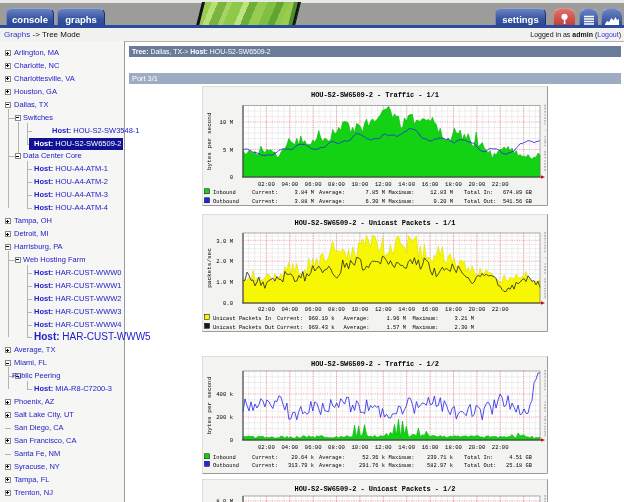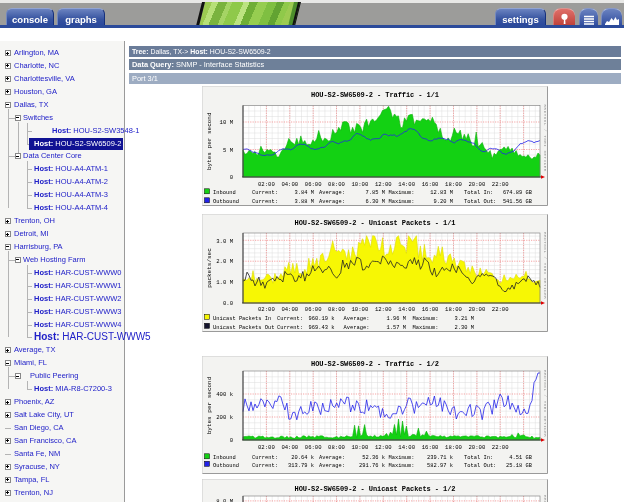--- a/index.html
+++ b/index.html
@@ -13,20 +13,24 @@
       <div style="position:absolute;left:579px;top:5px;width:19px;height:20px;background:linear-gradient(#6b83c0,#27449a);border-radius:8px 8px 0 0;border-top:1px solid rgba(255,255,255,.45);border-left:1px solid rgba(255,255,255,.25);box-sizing:border-box;text-align:center"><svg width="12" height="10" viewBox="0 0 12 10" style="margin-top:6px">
           <path d="M1 1.5h10M1 4h10M1 6.5h10M1 9h10" stroke="#fff" stroke-width="1.4"></path>
         </svg></div>
       <div style="position:absolute;left:601px;top:5px;width:21px;height:20px;background:linear-gradient(#6b83c0,#27449a);border-radius:8px 8px 0 0;border-top:1px solid rgba(255,255,255,.45);border-left:1px solid rgba(255,255,255,.25);box-sizing:border-box;text-align:center"><svg width="14" height="10" viewBox="0 0 14 10" style="margin-top:6px">
           <path d="M0 9 L2 6 L4 7 L6.5 3 L8.5 5.5 L10.5 2 L12 5 L14 4 V10 H0 Z" fill="#fff"></path>
         </svg></div>
       <div style="position:absolute;left:199px;top:-1px;width:93px;height:24px;background:repeating-linear-gradient(100deg,#9ccb51 0 7px,#b7e077 7px 13px,#7ab33e 13px 22px,#a5d465 22px 27px,#8fc94a 27px 38px,#bce381 38px 44px,#6fae36 44px 52px,#96cd50 52px 62px,#7fbf41 62px 71px,#62a332 71px 78px,#8fc94a 78px 84px);border-left:3px solid #111;border-right:3px solid #111;transform:skewX(-14deg)"></div>
       <div style="position:absolute;left:291px;top:-1px;width:4px;height:24px;background:#4d8f2c;border-right:2px solid #111;transform:skewX(-14deg)"></div>
     </div>
     <div style="position:absolute;left:0;top:25px;width:624px;height:3px;background:#2b4a9a"></div>
+    <div style="position:absolute;left:0;top:28px;width:624px;height:13px;background:#f1f1ef;border-bottom:1px solid #b6b6b4;box-sizing:content-box">
+      <div style="position:absolute;left:4px;top:1px;font-size:8px;line-height:12px"><span style="color:#3434d6">Graphs</span> <span style="color:#111">-&gt; Tree Mode</span></div>
+      <div style="position:absolute;right:3px;top:1px;font-size:7px;line-height:12px;color:#111">Logged in as <b>admin</b> (<span style="color:#3434d6">Logout</span>)</div>
+    </div>
     <div style="position:absolute;left:0;top:41px;width:124px;height:461px;background:#f6f6f4;border-right:1px solid #9a9a9a;box-sizing:content-box"></div>
     <div style="position:absolute;left:7.5px;top:108.72px;width:1px;height:99.44px;background:#b4b4b4"></div>
     <div style="position:absolute;left:7.5px;top:117.65px;width:7.5px;height:1px;background:#b4b4b4"></div>
     <div style="position:absolute;left:7.5px;top:156.44px;width:7.5px;height:1px;background:#b4b4b4"></div>
     <div style="position:absolute;left:17.5px;top:121.65px;width:1px;height:31.79px;background:#b4b4b4"></div>
     <div style="position:absolute;left:26.5px;top:122.65px;width:1px;height:20.86px;background:#b4b4b4"></div>
     <div style="position:absolute;left:26.5px;top:130.58px;width:5.5px;height:1px;background:#b4b4b4"></div>
     <div style="position:absolute;left:26.5px;top:143.51px;width:5.5px;height:1px;background:#b4b4b4"></div>
     <div style="position:absolute;left:26.5px;top:161.44px;width:1px;height:46.72px;background:#b4b4b4"></div>
     <div style="position:absolute;left:26.5px;top:169.37px;width:5.5px;height:1px;background:#b4b4b4"></div>
@@ -73,21 +77,21 @@
     <div style="position:absolute;left:14.5px;top:153.44px;width:6px;height:6px;background:#fff;border:1px solid #888;box-sizing:border-box"></div>
     <div style="position:absolute;left:16px;top:155.94px;width:3px;height:1px;background:#000"></div>
     <div style="position:absolute;left:23px;top:151.44px;line-height:10px;font-size:7.5px;color:#2121c8;white-space:nowrap">Data Center Core</div>
     <div style="position:absolute;left:34px;top:164.37px;line-height:10px;font-size:7.5px;color:#2121c8;white-space:nowrap"><b>Host:</b> HOU-A4-ATM-1</div>
     <div style="position:absolute;left:34px;top:177.3px;line-height:10px;font-size:7.5px;color:#2121c8;white-space:nowrap"><b>Host:</b> HOU-A4-ATM-2</div>
     <div style="position:absolute;left:34px;top:190.23px;line-height:10px;font-size:7.5px;color:#2121c8;white-space:nowrap"><b>Host:</b> HOU-A4-ATM-3</div>
     <div style="position:absolute;left:34px;top:203.16px;line-height:10px;font-size:7.5px;color:#2121c8;white-space:nowrap"><b>Host:</b> HOU-A4-ATM-4</div>
     <div style="position:absolute;left:4.5px;top:218.09px;width:6px;height:6px;background:#fff;border:1px solid #888;box-sizing:border-box"></div>
     <div style="position:absolute;left:6px;top:220.59px;width:3px;height:1px;background:#000"></div>
     <div style="position:absolute;left:7px;top:219.59px;width:1px;height:3px;background:#000"></div>
-    <div style="position:absolute;left:14px;top:216.09px;line-height:10px;font-size:7.5px;color:#2121c8;white-space:nowrap">Trenton, OH</div>
+    <div style="position:absolute;left:14px;top:216.09px;line-height:10px;font-size:7.5px;color:#2121c8;white-space:nowrap">Tampa, OH</div>
     <div style="position:absolute;left:4.5px;top:231.02px;width:6px;height:6px;background:#fff;border:1px solid #888;box-sizing:border-box"></div>
     <div style="position:absolute;left:6px;top:233.52px;width:3px;height:1px;background:#000"></div>
     <div style="position:absolute;left:7px;top:232.52px;width:1px;height:3px;background:#000"></div>
     <div style="position:absolute;left:14px;top:229.02px;line-height:10px;font-size:7.5px;color:#2121c8;white-space:nowrap">Detroit, MI</div>
     <div style="position:absolute;left:4.5px;top:243.95px;width:6px;height:6px;background:#fff;border:1px solid #888;box-sizing:border-box"></div>
     <div style="position:absolute;left:6px;top:246.45px;width:3px;height:1px;background:#000"></div>
     <div style="position:absolute;left:14px;top:241.95px;line-height:10px;font-size:7.5px;color:#2121c8;white-space:nowrap">Harrisburg, PA</div>
     <div style="position:absolute;left:14.5px;top:256.88px;width:6px;height:6px;background:#fff;border:1px solid #888;box-sizing:border-box"></div>
     <div style="position:absolute;left:16px;top:259.38px;width:3px;height:1px;background:#000"></div>
     <div style="position:absolute;left:23px;top:254.88px;line-height:10px;font-size:7.5px;color:#2121c8;white-space:nowrap">Web Hosting Farm</div>
@@ -99,21 +103,21 @@
     <div style="position:absolute;left:34px;top:332.46px;line-height:10px;font-size:10px;color:#2121c8;white-space:nowrap"><b>Host:</b> HAR-CUST-WWW5</div>
     <div style="position:absolute;left:4.5px;top:347.39px;width:6px;height:6px;background:#fff;border:1px solid #888;box-sizing:border-box"></div>
     <div style="position:absolute;left:6px;top:349.89px;width:3px;height:1px;background:#000"></div>
     <div style="position:absolute;left:7px;top:348.89px;width:1px;height:3px;background:#000"></div>
     <div style="position:absolute;left:14px;top:345.39px;line-height:10px;font-size:7.5px;color:#2121c8;white-space:nowrap">Average, TX</div>
     <div style="position:absolute;left:4.5px;top:360.32px;width:6px;height:6px;background:#fff;border:1px solid #888;box-sizing:border-box"></div>
     <div style="position:absolute;left:6px;top:362.82px;width:3px;height:1px;background:#000"></div>
     <div style="position:absolute;left:14px;top:358.32px;line-height:10px;font-size:7.5px;color:#2121c8;white-space:nowrap">Miami, FL</div>
     <div style="position:absolute;left:14.5px;top:373.25px;width:6px;height:6px;background:#fff;border:1px solid #888;box-sizing:border-box"></div>
     <div style="position:absolute;left:16px;top:375.75px;width:3px;height:1px;background:#000"></div>
-    <div style="position:absolute;left:30px;top:371.25px;line-height:10px;font-size:7.5px;color:#2121c8;white-space:nowrap">Public Peering</div>
+    <div style="position:absolute;left:12px;top:371.25px;line-height:10px;font-size:7.5px;color:#2121c8;white-space:nowrap">Public Peering</div>
     <div style="position:absolute;left:34px;top:384.18px;line-height:10px;font-size:7.5px;color:#2121c8;white-space:nowrap"><b>Host:</b> MIA-R8-C7200-3</div>
     <div style="position:absolute;left:4.5px;top:399.11px;width:6px;height:6px;background:#fff;border:1px solid #888;box-sizing:border-box"></div>
     <div style="position:absolute;left:6px;top:401.61px;width:3px;height:1px;background:#000"></div>
     <div style="position:absolute;left:7px;top:400.61px;width:1px;height:3px;background:#000"></div>
     <div style="position:absolute;left:14px;top:397.11px;line-height:10px;font-size:7.5px;color:#2121c8;white-space:nowrap">Phoenix, AZ</div>
     <div style="position:absolute;left:4.5px;top:412.04px;width:6px;height:6px;background:#fff;border:1px solid #888;box-sizing:border-box"></div>
     <div style="position:absolute;left:6px;top:414.54px;width:3px;height:1px;background:#000"></div>
     <div style="position:absolute;left:7px;top:413.54px;width:1px;height:3px;background:#000"></div>
     <div style="position:absolute;left:14px;top:410.04px;line-height:10px;font-size:7.5px;color:#2121c8;white-space:nowrap">Salt Lake City, UT</div>
     <div style="position:absolute;left:4.5px;top:427.97px;width:6.5px;height:1px;background:#b4b4b4"></div>
@@ -130,21 +134,20 @@
     <div style="position:absolute;left:14px;top:461.76px;line-height:10px;font-size:7.5px;color:#2121c8;white-space:nowrap">Syracuse, NY</div>
     <div style="position:absolute;left:4.5px;top:476.69px;width:6px;height:6px;background:#fff;border:1px solid #888;box-sizing:border-box"></div>
     <div style="position:absolute;left:6px;top:479.19px;width:3px;height:1px;background:#000"></div>
     <div style="position:absolute;left:7px;top:478.19px;width:1px;height:3px;background:#000"></div>
     <div style="position:absolute;left:14px;top:474.69px;line-height:10px;font-size:7.5px;color:#2121c8;white-space:nowrap">Tampa, FL</div>
     <div style="position:absolute;left:4.5px;top:489.62px;width:6px;height:6px;background:#fff;border:1px solid #888;box-sizing:border-box"></div>
     <div style="position:absolute;left:6px;top:492.12px;width:3px;height:1px;background:#000"></div>
     <div style="position:absolute;left:7px;top:491.12px;width:1px;height:3px;background:#000"></div>
     <div style="position:absolute;left:14px;top:487.62px;line-height:10px;font-size:7.5px;color:#2121c8;white-space:nowrap">Trenton, NJ</div>
     <div style="position:absolute;left:129px;top:46px;width:492px;height:11px;background:#6a7c99;color:#fff;font-size:6.9px;line-height:11px;padding-left:3px;box-sizing:border-box;white-space:nowrap"><b>Tree:</b> Dallas, TX-&gt; <b>Host:</b> HOU-S2-SW6509-2</div>
-    <div style="position:absolute;left:129px;top:59px;width:492px;height:11px;background:#6e8099;color:#fff;font-size:7.4px;line-height:11px;padding-left:3px;box-sizing:border-box;white-space:nowrap"><b>Data Query:</b> SNMP - Interface Statistics</div>
     <div style="position:absolute;left:129px;top:73px;width:492px;height:11px;background:#9dacc2;color:#fff;font-size:7.4px;line-height:11px;padding-left:3px;box-sizing:border-box">Port 3/1</div>
     <svg width="346" height="120" viewBox="0 0 346 120" style="position:absolute;left:202px;top:86px">
       <rect x="0" y="0" width="346" height="120" fill="#f3f3f1"></rect>
       <path d="M0 120 V0 H346" stroke="#c9c9c9" fill="none"></path>
       <path d="M345.5 0.5 V119.5 H0.5" stroke="#9a9a9a" fill="none"></path>
       <text x="173" y="10.8" font-family="Liberation Mono,monospace" font-size="7" font-weight="bold" fill="#000" text-anchor="middle" textLength="128">HOU-S2-SW6509-2 - Traffic - 1/1</text>
       <rect x="41" y="19.5" width="297" height="71.5" fill="#ffffff"></rect>
       <path d="M46.8 19.5V91M52.7 19.5V91M58.5 19.5V91M64.4 19.5V91M70.2 19.5V91M76.1 19.5V91M81.9 19.5V91M87.8 19.5V91M93.6 19.5V91M99.5 19.5V91M105.3 19.5V91M111.2 19.5V91M117 19.5V91M122.9 19.5V91M128.7 19.5V91M134.5 19.5V91M140.4 19.5V91M146.2 19.5V91M152.1 19.5V91M157.9 19.5V91M163.8 19.5V91M169.6 19.5V91M175.5 19.5V91M181.3 19.5V91M187.2 19.5V91M193 19.5V91M198.9 19.5V91M204.7 19.5V91M210.5 19.5V91M216.4 19.5V91M222.2 19.5V91M228.1 19.5V91M233.9 19.5V91M239.8 19.5V91M245.6 19.5V91M251.5 19.5V91M257.3 19.5V91M263.2 19.5V91M269 19.5V91M274.9 19.5V91M280.7 19.5V91M286.6 19.5V91M292.4 19.5V91M298.2 19.5V91M304.1 19.5V91M309.9 19.5V91M315.8 19.5V91M321.6 19.5V91M327.5 19.5V91M333.3 19.5V91M41 85.5H338M41 80H338M41 74.5H338M41 69H338M41 58H338M41 52.5H338M41 47H338M41 41.5H338M41 30.5H338M41 25H338" stroke="#dcdcdc" stroke-width="0.5" fill="none"></path>
       <path d="M64.4 19.5V91M87.8 19.5V91M111.2 19.5V91M134.5 19.5V91M157.9 19.5V91M181.3 19.5V91M204.7 19.5V91M228.1 19.5V91M251.5 19.5V91M274.9 19.5V91M298.2 19.5V91M321.6 19.5V91M41 63.5H338M41 36H338" stroke="#f27e7e" stroke-width="0.7" stroke-dasharray="1.2,1.2" fill="none"></path>
       <path d="M41 64.1L43 68.3L45 67.6L47 64.4L49 65.4L51 67.4L53 65.6L55 69.6L56.9 66.9L58.9 60.2L60.9 64.6L62.9 66.8L64.9 63.6L66.9 64.5L68.9 63.6L70.9 66.1L72.9 66L74.9 71.1L76.9 70.9L78.9 66.3L80.9 63.2L82.9 63.1L84.9 58.6L86.8 52.4L88.8 55.6L90.8 57.1L92.8 58.7L94.8 52.3L96.8 58.8L98.8 49.9L100.8 56.9L102.8 54.6L104.8 58.9L106.8 58.3L108.8 58.7L110.8 54.1L112.8 56L114.8 52.5L116.7 44.5L118.7 51.6L120.7 55.5L122.7 52.2L124.7 53.2L126.7 55.2L128.7 54.1L130.7 43.4L132.7 47.5L134.7 46.7L136.7 41.3L138.7 44.6L140.7 36.1L142.7 35.6L144.7 35.8L146.6 37.6L148.6 47.2L150.6 41.3L152.6 46.6L154.6 37.5L156.6 38.4L158.6 41.1L160.6 46.4L162.6 36.9L164.6 33.2L166.6 40.7L168.6 35L170.6 32.9L172.6 35.5L174.6 34.1L176.5 31.2L178.5 28.8L180.5 24.5L182.5 23.6L184.5 22.9L186.5 20.3L188.5 24.2L190.5 31.9L192.5 28L194.5 30.4L196.5 29.9L198.5 41.4L200.5 41.7L202.5 31.8L204.4 35.3L206.4 29.5L208.4 28.6L210.4 28.4L212.4 38.9L214.4 34.1L216.4 34.7L218.4 35.2L220.4 32.7L222.4 32.9L224.4 34.6L226.4 33.2L228.4 35.9L230.4 31.2L232.4 36.4L234.3 38.4L236.3 46.7L238.3 42.2L240.3 51.2L242.3 53.6L244.3 54.3L246.3 51.9L248.3 55.6L250.3 49.6L252.3 42.1L254.3 46.8L256.3 47.7L258.3 44.1L260.3 54L262.3 48.2L264.2 53.2L266.2 47.7L268.2 54.1L270.2 59.7L272.2 59.9L274.2 46L276.2 60.6L278.2 58.9L280.2 56.5L282.2 61.7L284.2 64.3L286.2 66.9L288.2 64.5L290.2 72.6L292.2 67.2L294.1 69.1L296.1 65.2L298.1 63.6L300.1 63.2L302.1 60.9L304.1 63.5L306.1 60.4L308.1 64.7L310.1 62.1L312.1 67.6L314.1 64.6L316.1 70L318.1 68.6L320.1 70.5L322.1 70L324 71.3L326 68.7L328 71.5L330 73.2L332 71L334 71.4L336 67L338 68.9L338 91 L41 91 Z" fill="#13d113" stroke="#0bb00b" stroke-width="0.6"></path>

